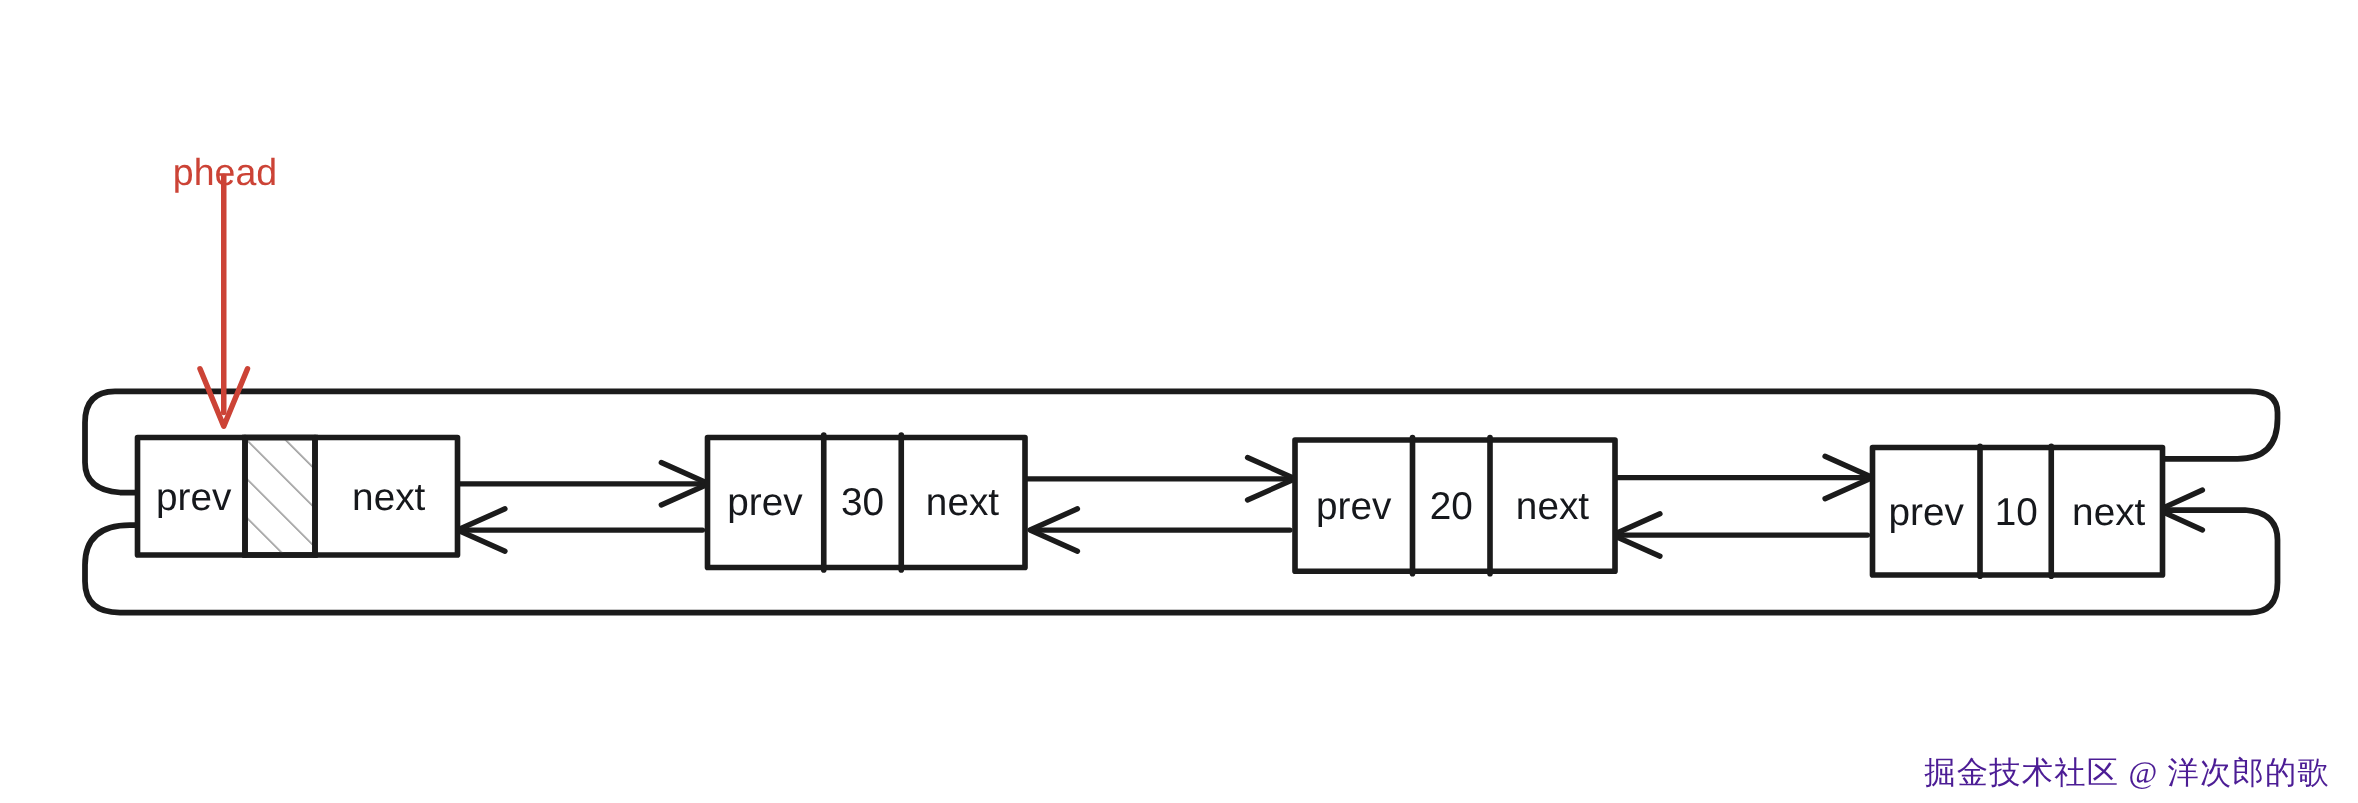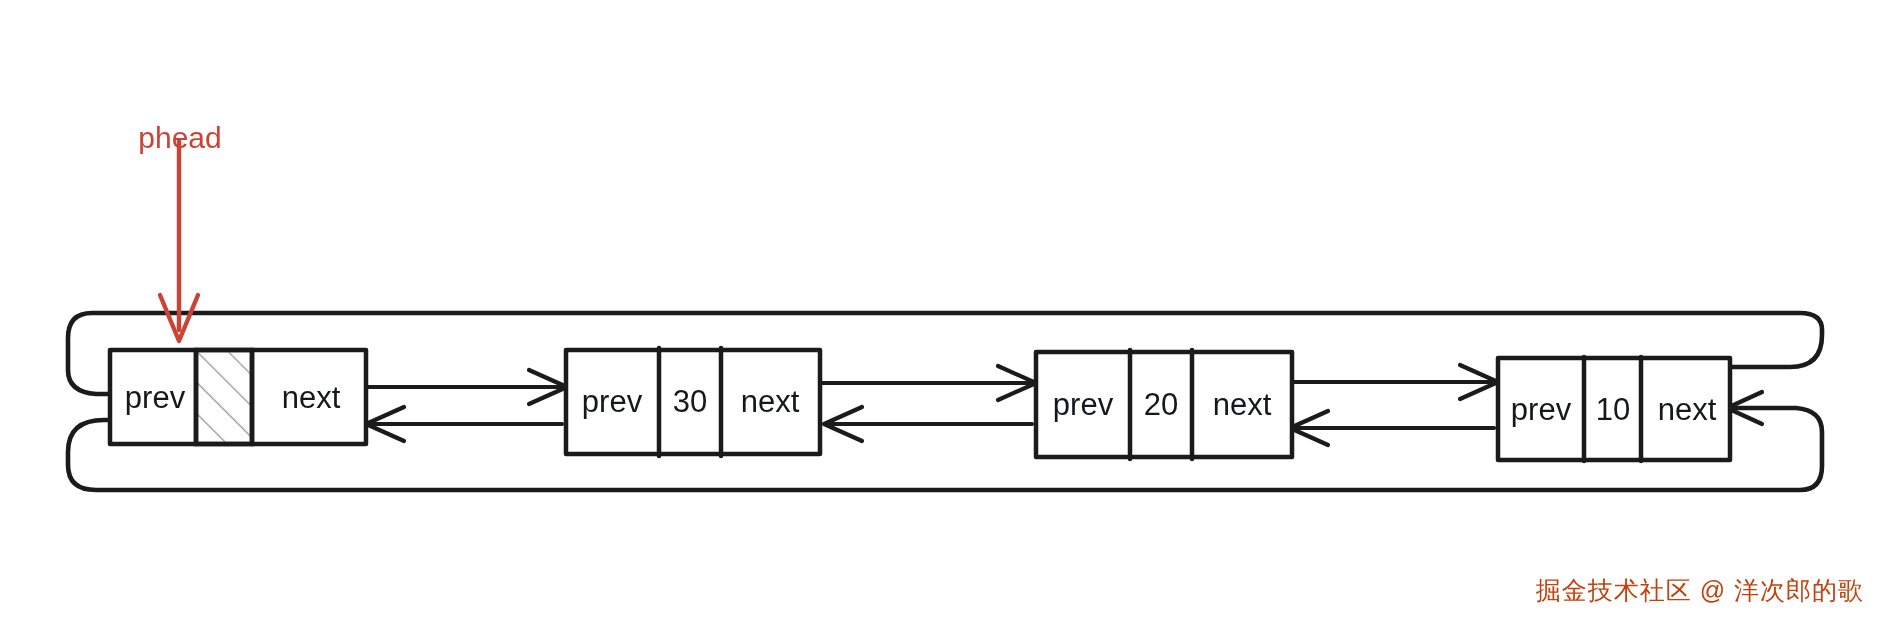--- a/index.html
+++ b/index.html
@@ -78,24 +78,24 @@
     text-anchor: middle;
     dominant-baseline: middle;
   }
   .hatch-cell {
     stroke: #1b1b1b;
     stroke-width: 4.5;
   }
   .watermark {
     position: absolute;
     right: 22px;
-    bottom: 35px;
-    font-family: Liberation Sans, sans-serif;
+    bottom: 8px;
+    font-family: Liberation Serif, serif;
     font-size: 25px;
-    color: #c2410c;
+    color: #4c1d95;
     letter-spacing: 1px;
     white-space: nowrap;
     user-select: none;
   }
 </style>
 </head>
 <body>
 
 <div id="canvas-wrap">
 

